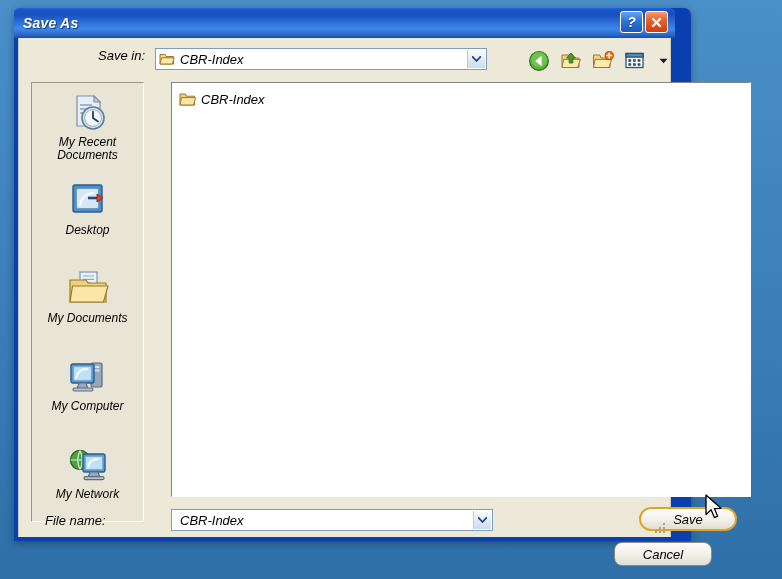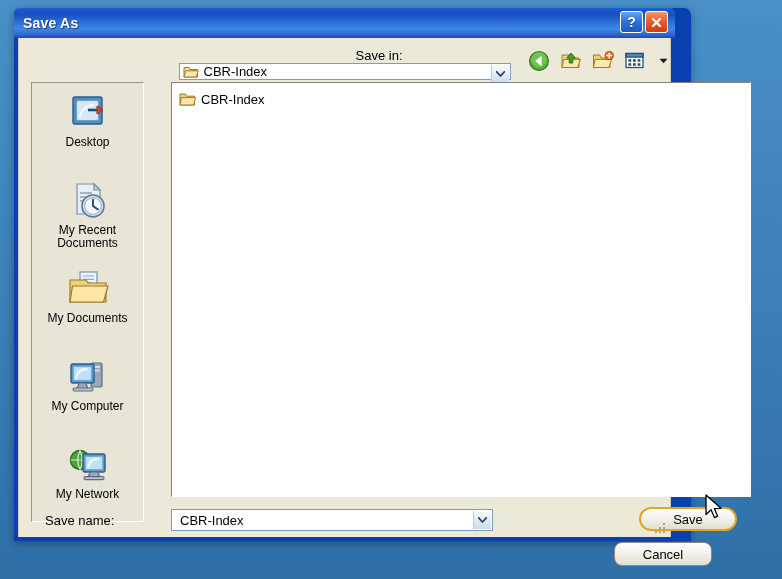--- a/index.html
+++ b/index.html
@@ -15,20 +15,21 @@
   
   .window {
     position: absolute;
     left: 14px; top: 8px;
     width: 677px; height: 533px;
     background: #0a3fb0;
     border-radius: 7px 7px 0 0;
     box-shadow: 0 2px 8px rgba(0,0,0,0.35);
     box-sizing: border-box;
     padding: 0 20px 4px 4px;
+    font-style: italic;
   }
   .titlebar {
     position: relative;
     height: 30px;
     background: linear-gradient(180deg,
         #1f63d8 0%, #1b55c8 8%, #1a4fc0 22%,
         #2c6fd8 48%, #3f88e8 70%, #2a66c6 90%, #1a4ab0 100%);
     border-radius: 5px 5px 0 0;
     margin: 0 -4px;
     padding-left: 9px;
@@ -76,22 +77,21 @@
     border-right: 1px solid #cfcbb8;
   }
 
   
   .savein-row {
     position: absolute;
     left: 0; top: 10px;
     width: 100%;
     height: 26px;
     display: flex;
-    align-items: center;
-    flex-direction: column;
+    align-items: flex-start;
   }
   .savein-label {
     width: 136px;
     text-align: right;
     padding-right: 10px;
     font-size: 13px;
     color: #000;
     box-sizing: border-box;
   }
   .combo {
@@ -325,43 +325,43 @@
         <svg width="9" height="6" viewBox="0 0 9 6">
           <path d="M0.5 0.8 L4.5 5.2 L8.5 0.8 Z" fill="#1a1a1a"></path>
         </svg>
       </div>
     </div>
 
     <div class="places">
 
       <div class="place">
         <span class="ico">
-          <svg width="40" height="38" viewBox="0 0 40 38">
-            <rect x="5" y="4" width="29" height="27" rx="2" fill="#4e8fc8" stroke="#2b5d8f" stroke-width="1.4"></rect>
-            <rect x="8.5" y="7.5" width="22" height="20" rx="1.5" fill="#d6e7f5" stroke="#6f9cc4" stroke-width="1"></rect>
-            <path d="M12 24 Q14 13 25 12" fill="none" stroke="#f0f7ff" stroke-width="2.6" stroke-linecap="round"></path>
-            <path d="M20 17 L31 17" stroke="#1f4d7a" stroke-width="2.6"></path>
-            <path d="M29 13 L35 17 L29 21 Z" fill="#d9452a" stroke="#9c2b16" stroke-width="1"></path>
-          </svg>
-        </span>
-        <span class="lbl">Desktop</span>
-      </div>
-
-      <div class="place">
-        <span class="ico">
           <svg width="40" height="40" viewBox="0 0 40 40">
             <path d="M9 4 L26 4 L32 10 L32 34 L9 34 Z" fill="#e8eef6" stroke="#7b8fa8" stroke-width="1.2"></path>
             <path d="M26 4 L26 10 L32 10 Z" fill="#c3d2e3" stroke="#7b8fa8" stroke-width="1.2"></path>
             <path d="M12 13 H24 M12 17 H24 M12 21 H20" stroke="#8fa3bb" stroke-width="1.3"></path>
             <circle cx="25" cy="26" r="11" fill="#dfe8f2" stroke="#5d7a99" stroke-width="1.6"></circle>
             <circle cx="25" cy="26" r="8.4" fill="#f4f8fc" stroke="#93a8bf" stroke-width="1"></circle>
             <path d="M25 19.6 L25 26 L30 29.4" stroke="#22425f" stroke-width="1.8" stroke-linecap="round" fill="none"></path>
           </svg>
         </span>
         <span class="lbl">My Recent Documents</span>
+      </div>
+
+      <div class="place">
+        <span class="ico">
+          <svg width="40" height="38" viewBox="0 0 40 38">
+            <rect x="5" y="4" width="29" height="27" rx="2" fill="#4e8fc8" stroke="#2b5d8f" stroke-width="1.4"></rect>
+            <rect x="8.5" y="7.5" width="22" height="20" rx="1.5" fill="#d6e7f5" stroke="#6f9cc4" stroke-width="1"></rect>
+            <path d="M12 24 Q14 13 25 12" fill="none" stroke="#f0f7ff" stroke-width="2.6" stroke-linecap="round"></path>
+            <path d="M20 17 L31 17" stroke="#1f4d7a" stroke-width="2.6"></path>
+            <path d="M29 13 L35 17 L29 21 Z" fill="#d9452a" stroke="#9c2b16" stroke-width="1"></path>
+          </svg>
+        </span>
+        <span class="lbl">Desktop</span>
       </div>
 
       <div class="place">
         <span class="ico">
           <svg width="42" height="36" viewBox="0 0 42 36">
             <rect x="13" y="2" width="17" height="16" fill="#eaf2fb" stroke="#7b93ad" stroke-width="1.2"></rect>
             <path d="M16 6 H27 M16 9.4 H27 M16 12.8 H24" stroke="#8fa8c2" stroke-width="1.2"></path>
             <path d="M3 10 L3 32 L39 32 L39 13 L21 13 L19 10 Z" fill="#f0cf7e" stroke="#9c7b28" stroke-width="1.2"></path>
             <path d="M5.5 16 L41 16 L36.5 32 L3 32 Z" fill="#fbe6a8" stroke="#9c7b28" stroke-width="1.2"></path>
           </svg>
@@ -406,21 +406,21 @@
       <div class="file-item">
         <svg width="17" height="15" viewBox="0 0 17 15">
           <path d="M1 2 L1 13 L15.5 13 L15.5 4.2 L7.4 4.2 L6.3 2 Z" fill="#f0cf7e" stroke="#9c7b28" stroke-width="1"></path>
           <path d="M2.5 5.6 L16.6 5.6 L14.6 13 L1 13 Z" fill="#fbe6a8" stroke="#9c7b28" stroke-width="1"></path>
         </svg>
         <span class="name">CBR-Index</span>
       </div>
     </div>
 
     <div class="form-row row-filename">
-      <div class="form-label">Save name:</div>
+      <div class="form-label">File name:</div>
       <div class="combo form-combo">
         <span class="combo-text">CBR-Index</span>
         <span class="combo-arrow">
           <svg width="9" height="6" viewBox="0 0 9 6">
             <path d="M0.6 0.8 L4.5 5 L8.4 0.8" fill="none" stroke="#21457e" stroke-width="1.8" stroke-linecap="round" stroke-linejoin="round"></path>
           </svg>
         </span>
       </div>
     </div>
 

